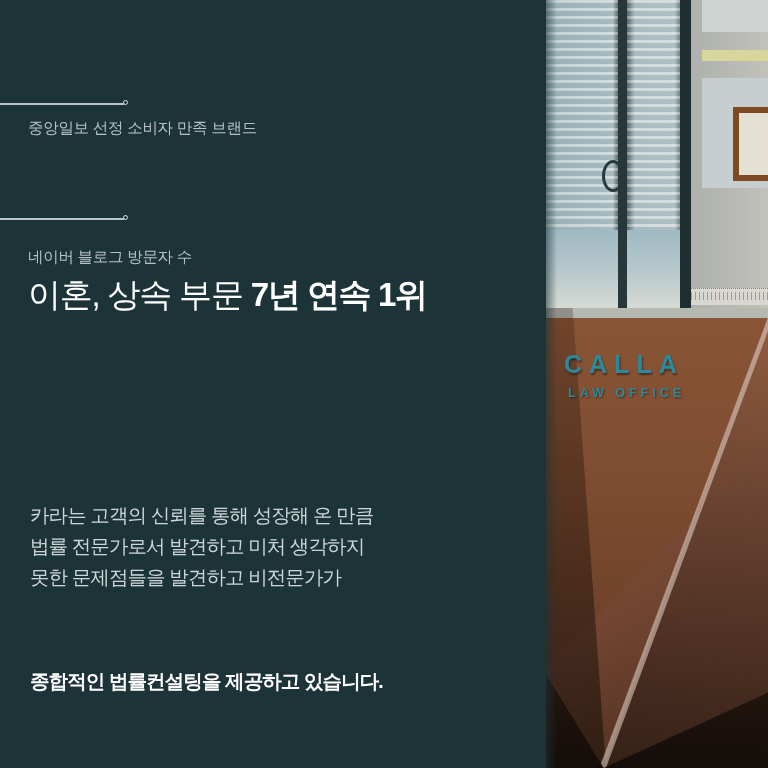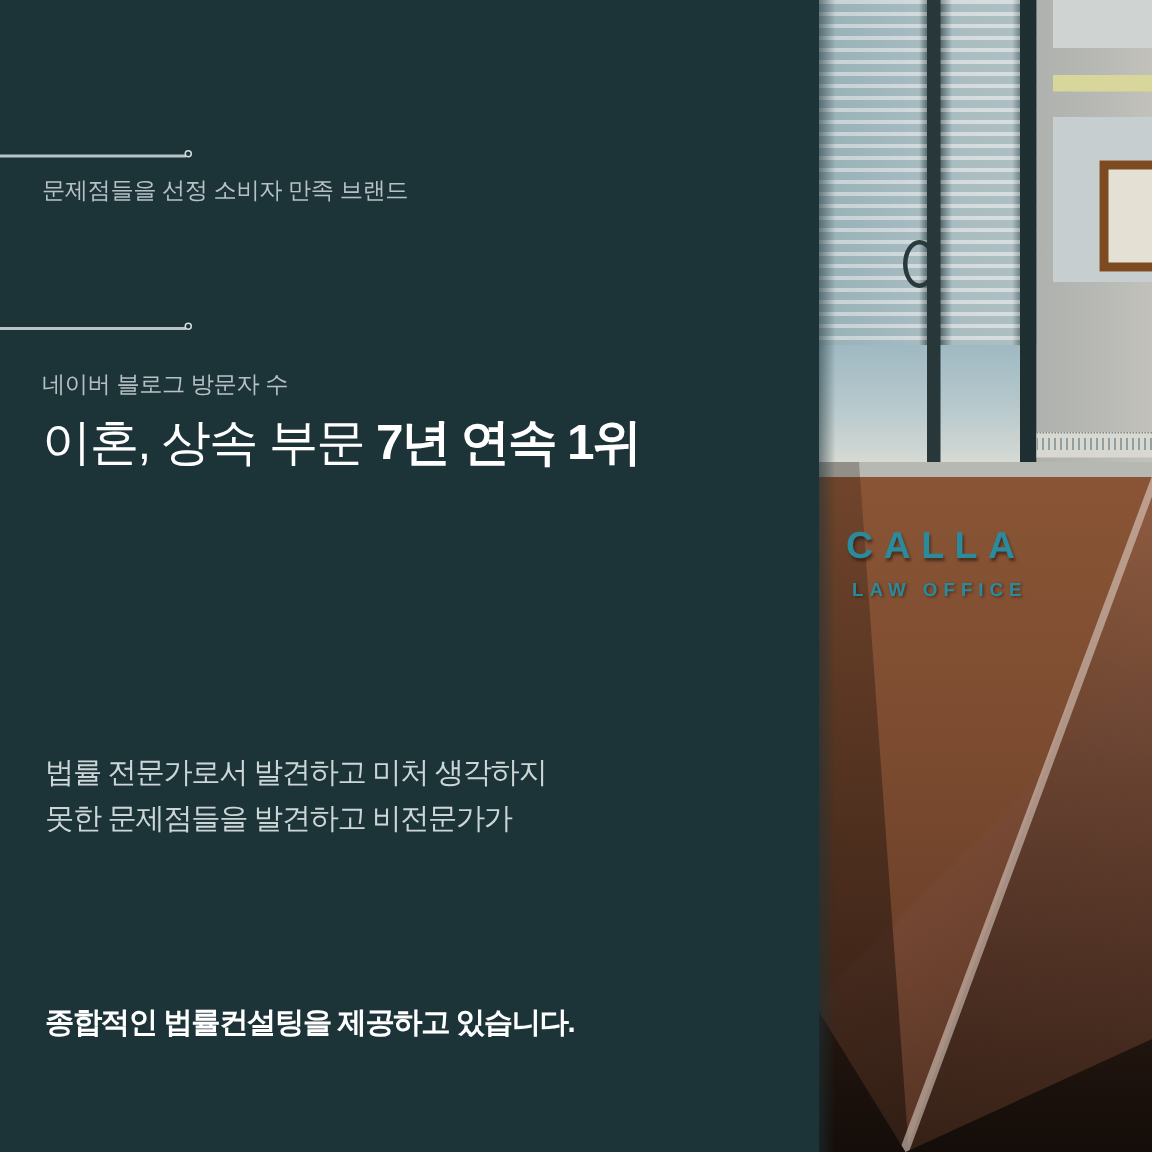--- a/index.html
+++ b/index.html
@@ -139,33 +139,34 @@
     <div class="photo-vignette"></div>
   </div>
 
   <div class="left-panel">
 
     <div class="rule rule-1">
       <span class="node"></span>
     </div>
 
     <div class="award-block award-1">
-      <div class="eyebrow">문제점들을 선정 소비자 만족 브랜드</div>
+      <div class="eyebrow">중앙일보 선정 소비자 만족 브랜드</div>
     </div>
 
     <div class="rule rule-2">
       <span class="node"></span>
     </div>
 
     <div class="award-block award-2">
       <div class="eyebrow">네이버 블로그 방문자 수</div>
       <div class="headline"><span>이혼, 상속 부문 </span><span class="em">7년 연속 1위</span></div>
     </div>
 
     <div class="body-copy">
+      <div class="ln">카라는 고객의 신뢰를 통해 성장해 온 만큼</div>
       <div class="ln">법률 전문가로서 발견하고 미처 생각하지</div>
       <div class="ln">못한 문제점들을 발견하고 비전문가가</div>
     </div>
 
     <div class="closing">종합적인 법률컨설팅을 제공하고 있습니다.</div>
   </div>
 
 </div>
 
 </body></html>

